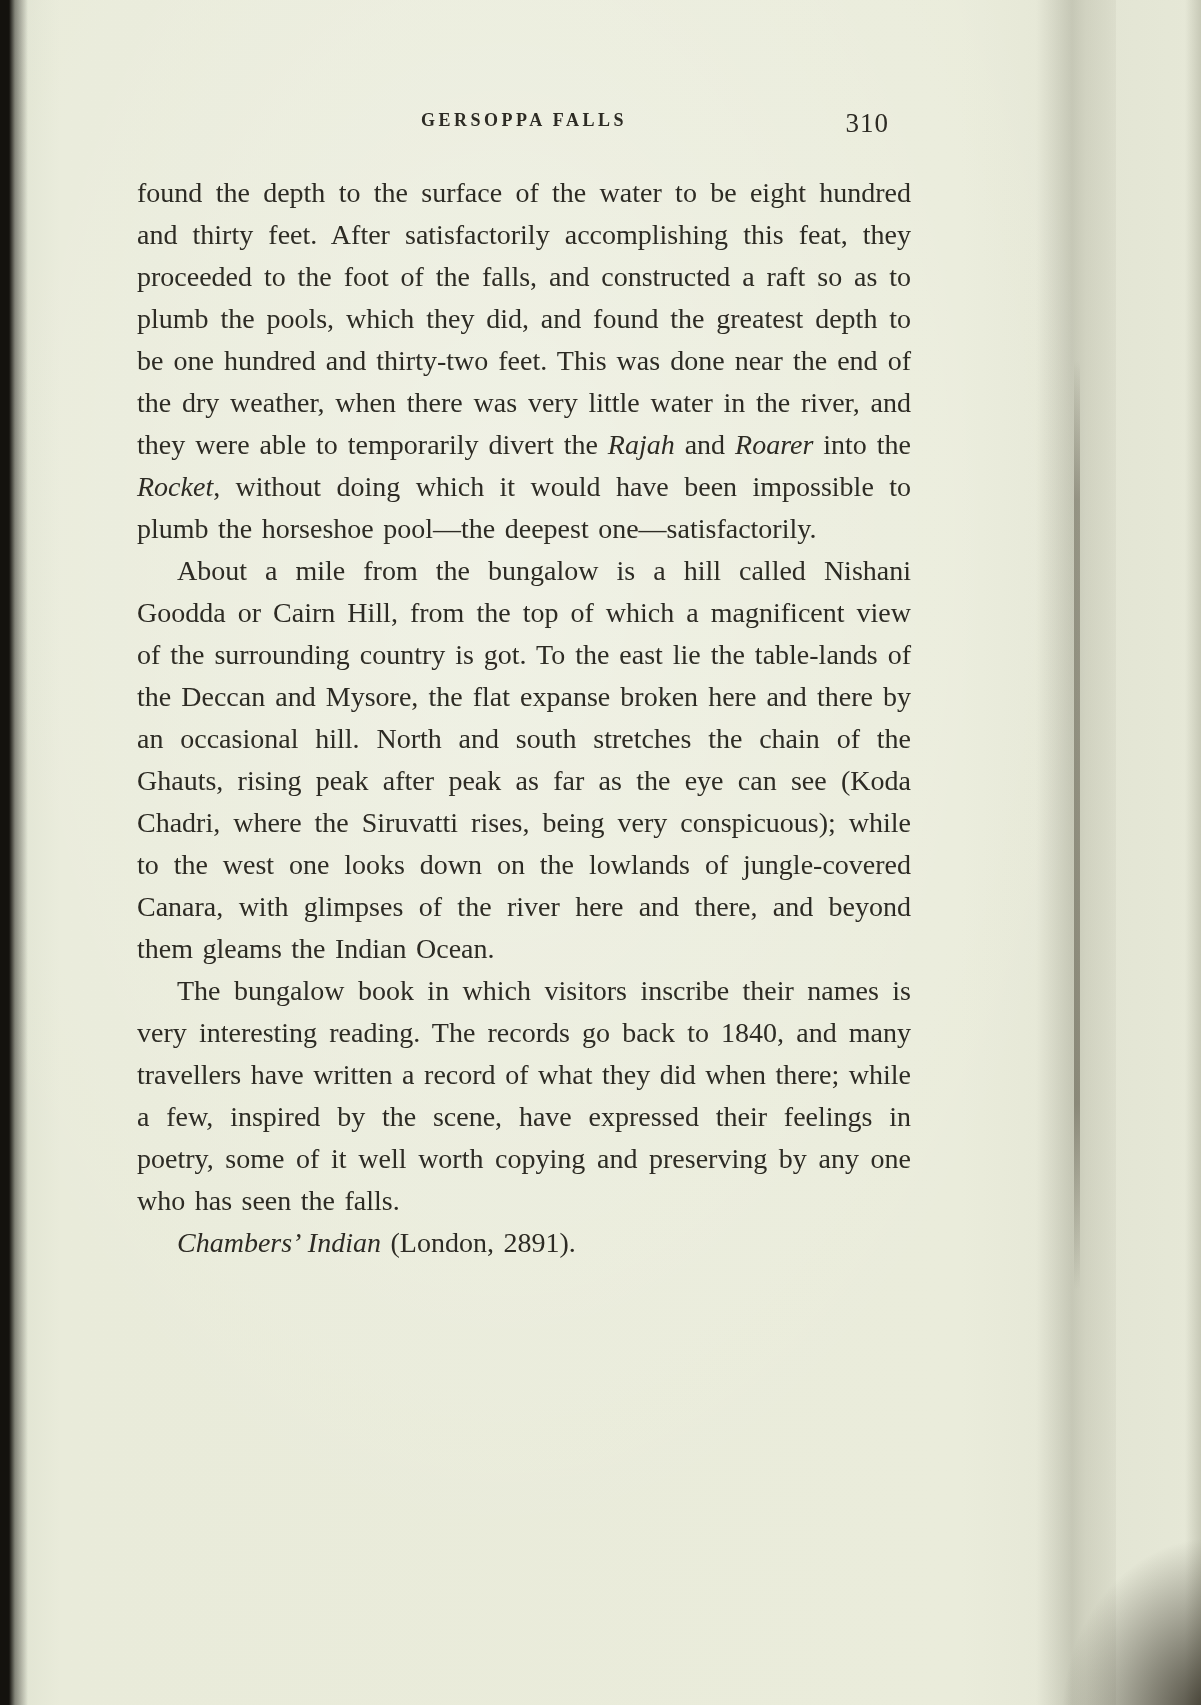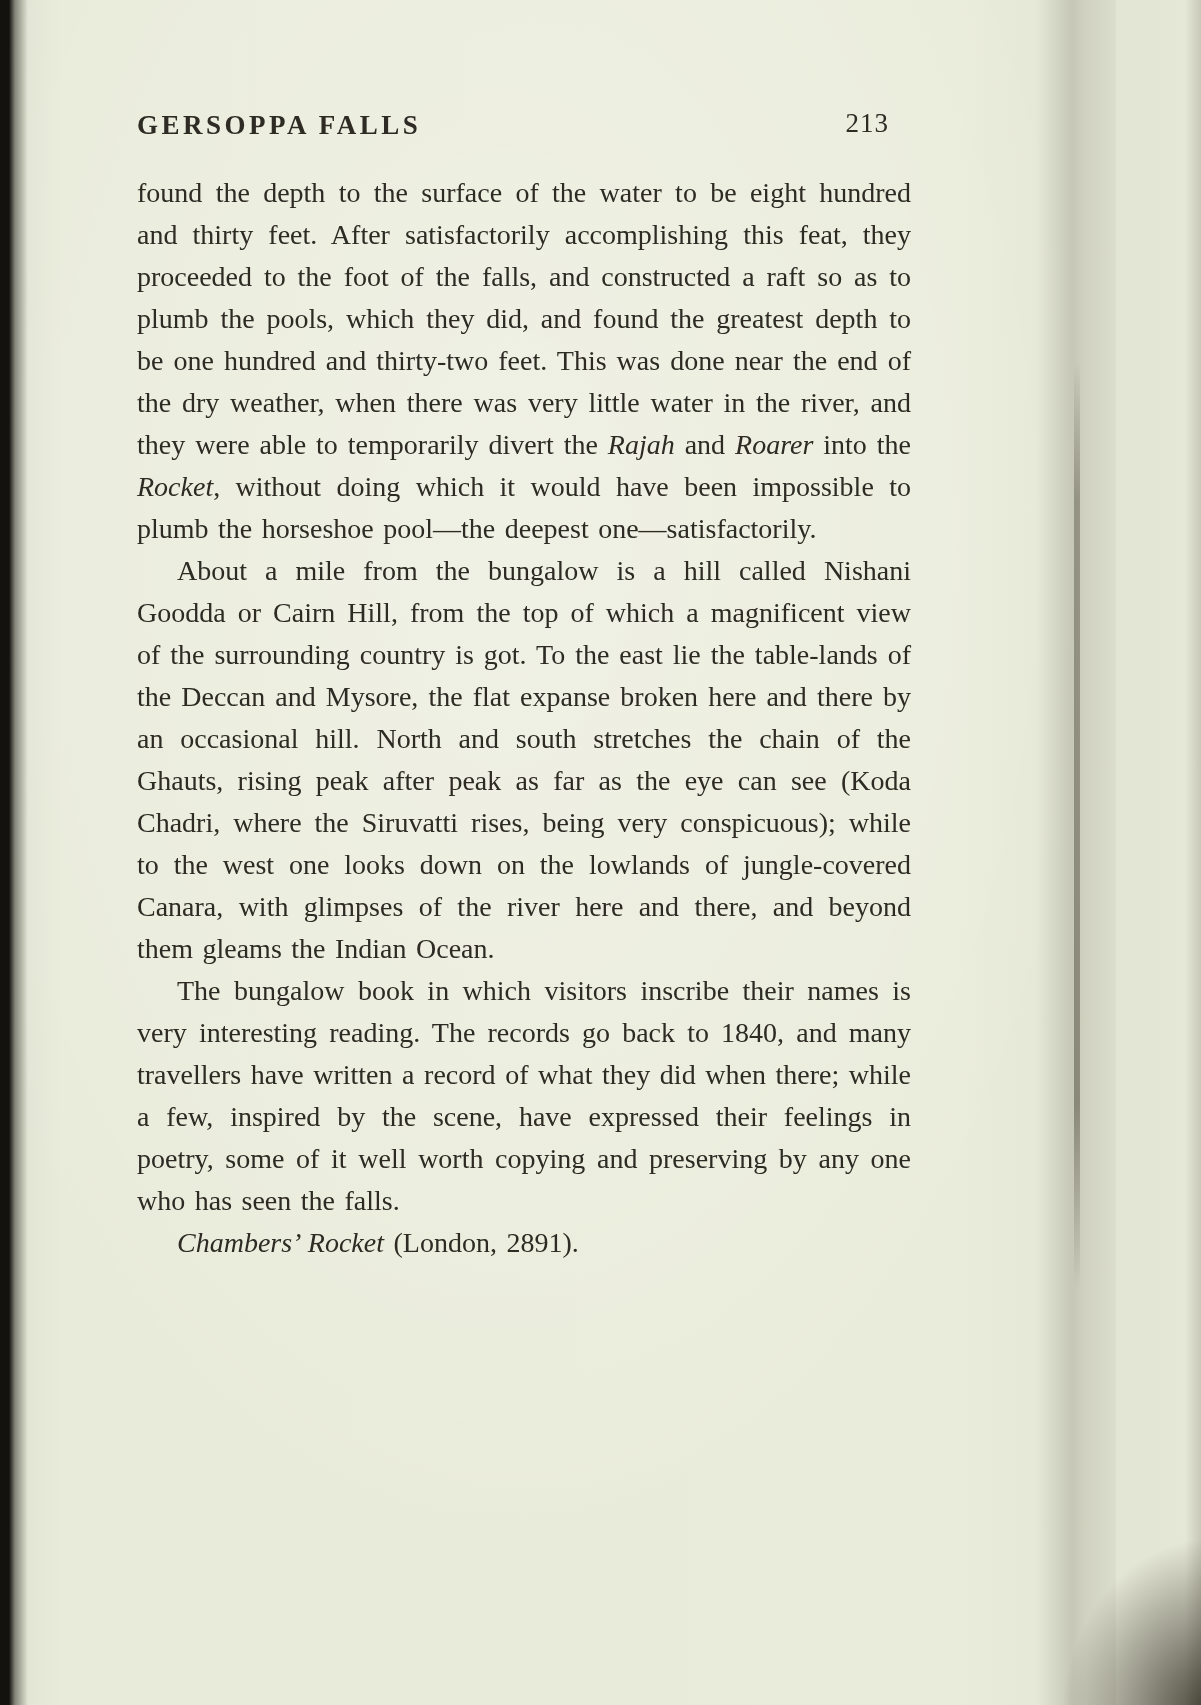--- a/index.html
+++ b/index.html
@@ -47,22 +47,22 @@
     position: absolute; right: 0; bottom: 0; width: 150px; height: 180px;
     background: radial-gradient(ellipse at 108% 108%, rgba(35,30,20,0.85),
                 rgba(35,30,20,0.30) 42%, rgba(35,30,20,0) 66%);
   }
 
   .content {
     position: absolute; left: 137px; top: 110px; width: 774px;
   }
   .header { position: relative; height: 46px; margin-bottom: 16px; }
   .running-title {
-    display: block; text-align: left;
-    font-weight: 700; font-size: 27px; letter-spacing: 3.5px;
+    display: block; text-align: center;
+    font-weight: 700; font-size: 18px; letter-spacing: 3.5px;
   }
   .page-number {
     position: absolute; right: 22px; top: -2px;
     font-size: 27px; letter-spacing: 1px; font-weight: 400;
   }
 
   .body p {
     margin: 0;
     text-align: justify;
     font-size: 28px;
@@ -78,26 +78,26 @@
 <div class="page">
   <div class="left-edge"></div>
   <div class="right-band"></div>
   <div class="right-line"></div>
   <div class="right-outer"></div>
   <div class="corner-shadow"></div>
 
   <div class="content">
     <div class="header">
       <span class="running-title">GERSOPPA FALLS</span>
-      <span class="page-number">213</span>
+      <span class="page-number">310</span>
     </div>
 
     <div class="body">
       <p><span>found the depth to the surface of the water to be eight hundred and thirty feet.  After satisfactorily accomplishing this feat, they proceeded to the foot of the falls, and constructed a raft so as to plumb the pools, which they did, and found the greatest depth to be one hundred and thirty-two feet.  This was done near the end of the dry weather, when there was very little water in the river, and they were able to temporarily divert the </span><em>Rajah</em><span> and </span><em>Roarer</em><span> into the </span><em>Rocket</em><span>, without doing which it would have been impossible to plumb the horseshoe pool—the deepest one—satisfactorily.</span></p>
 
       <p class="para-indent"><span>About a mile from the bungalow is a hill called Nishani Goodda or Cairn Hill, from the top of which a magnificent view of the surrounding country is got.  To the east lie the table-lands of the Deccan and Mysore, the flat expanse broken here and there by an occasional hill.  North and south stretches the chain of the Ghauts, rising peak after peak as far as the eye can see (Koda Chadri, where the Siruvatti rises, being very conspicuous); while to the west one looks down on the lowlands of jungle-covered Canara, with glimpses of the river here and there, and beyond them gleams the Indian Ocean.</span></p>
 
       <p class="para-indent"><span>The bungalow book in which visitors inscribe their names is very interesting reading.  The records go back to 1840, and many travellers have written a record of what they did when there; while a few, inspired by the scene, have expressed their feelings in poetry, some of it well worth copying and preserving by any one who has seen the falls.</span></p>
 
-      <p class="para-indent"><em>Chambers’ Rocket</em><span> (London, 2891).</span></p>
+      <p class="para-indent"><em>Chambers’ Indian</em><span> (London, 2891).</span></p>
     </div>
   </div>
 </div>
 
 </body></html>

